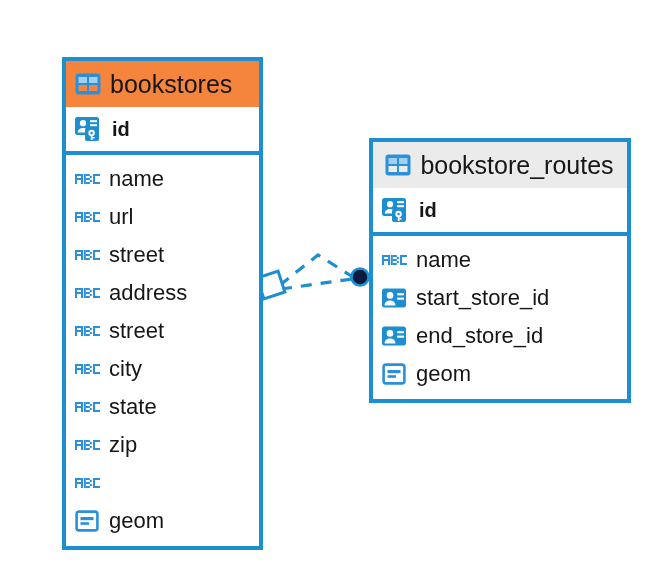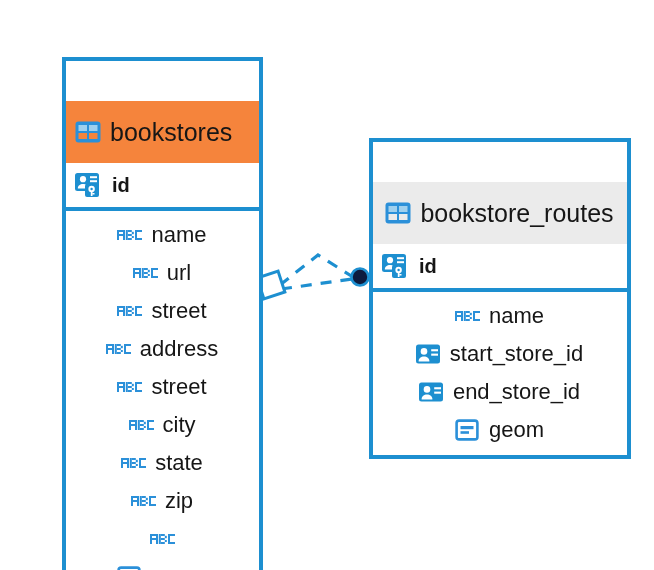--- a/index.html
+++ b/index.html
@@ -21,24 +21,23 @@
     position: absolute;
     box-sizing: border-box;
     border: 4px solid #1d8fd0;
     background: #ffffff;
   }
 
   .er-header {
     display: flex;
     align-items: center;
     box-sizing: border-box;
-    height: 62px;
+    height: 46px;
     padding: 0 10px 0 9px;
     gap: 9px;
-    margin-top: 40px;
   }
   .er-header.orange { background: #f5843c; }
   .er-header.grey   { background: #ebebeb; justify-content: center; }
 
   .er-title {
     font-size: 25px;
     color: #161616;
     line-height: 1;
     white-space: nowrap;
   }
@@ -49,21 +48,21 @@
   }
 
   .er-row {
     display: flex;
     align-items: center;
     box-sizing: border-box;
     gap: 9px;
     padding: 0 10px 0 9px;
   }
   .er-row.key-row { height: 44px; }
-  .er-row.col-row { height: 38px; justify-content: center; }
+  .er-row.col-row { height: 38px; }
 
   .er-colname {
     font-size: 22px;
     color: #161616;
     line-height: 1;
     white-space: nowrap;
   }
   .er-colname.pk { font-weight: bold; font-size: 20px; }
 
   .er-body { padding: 5px 0 6px 0; }

